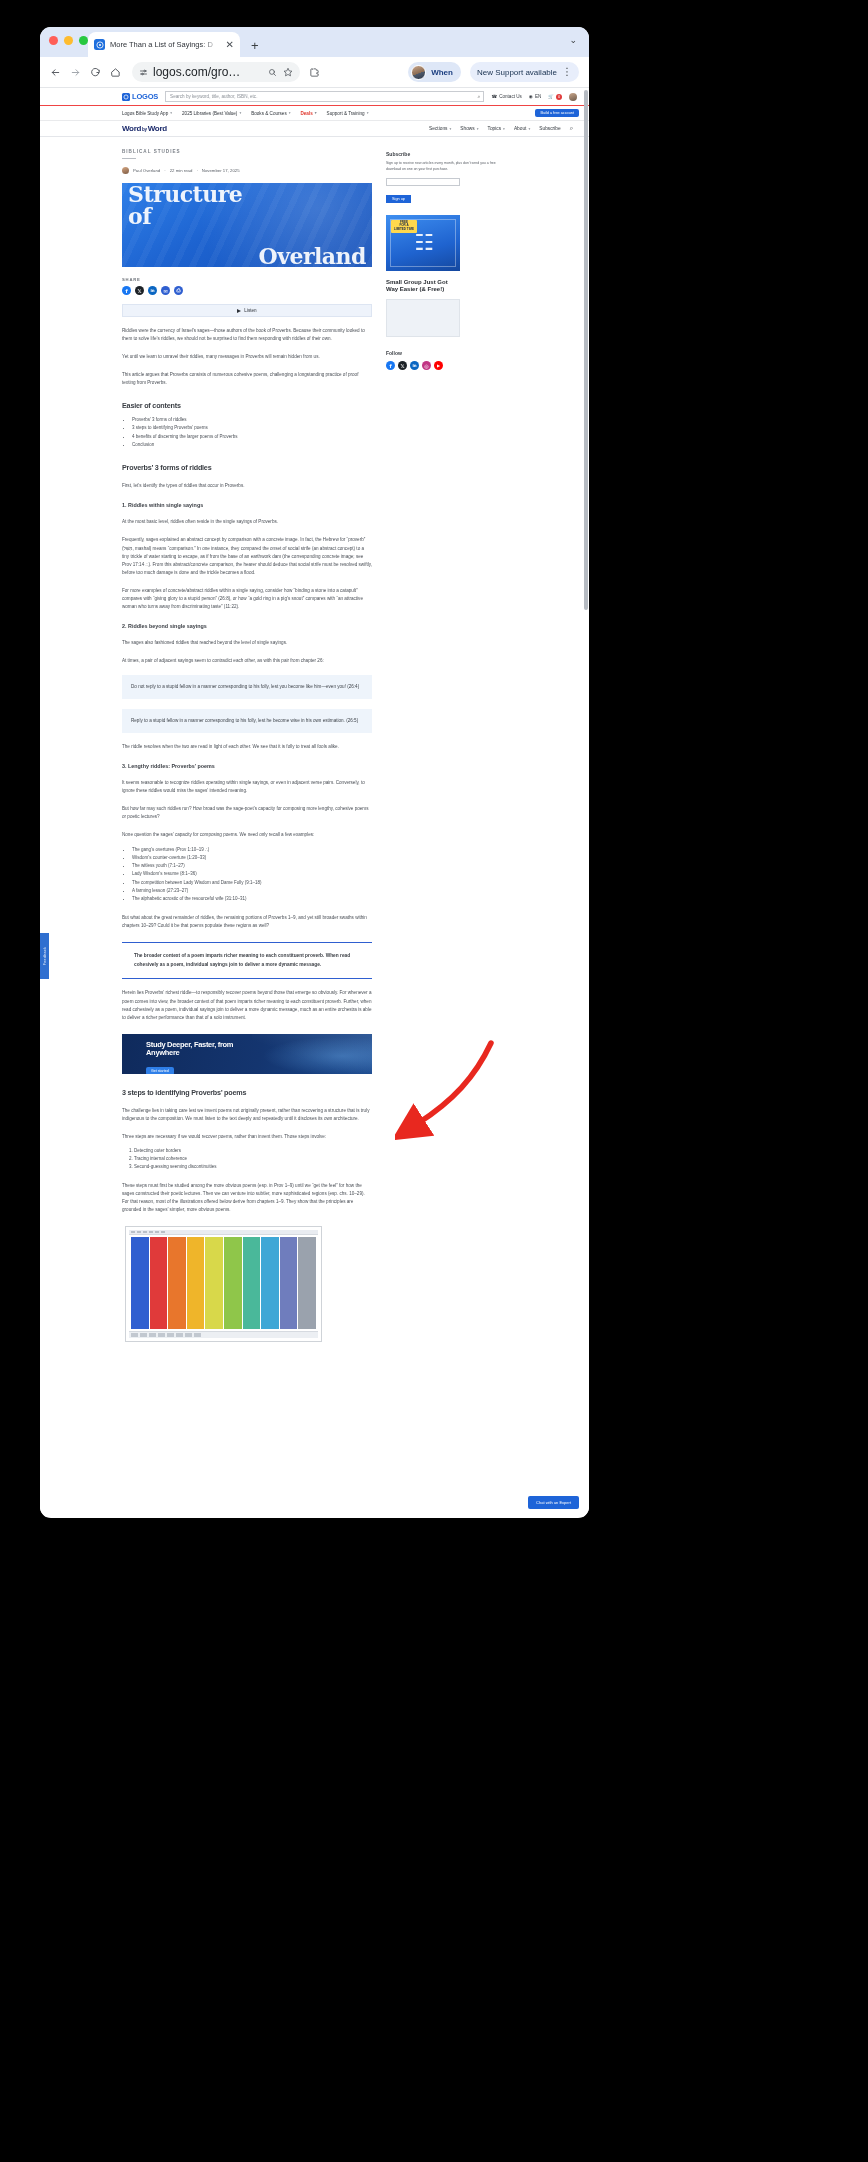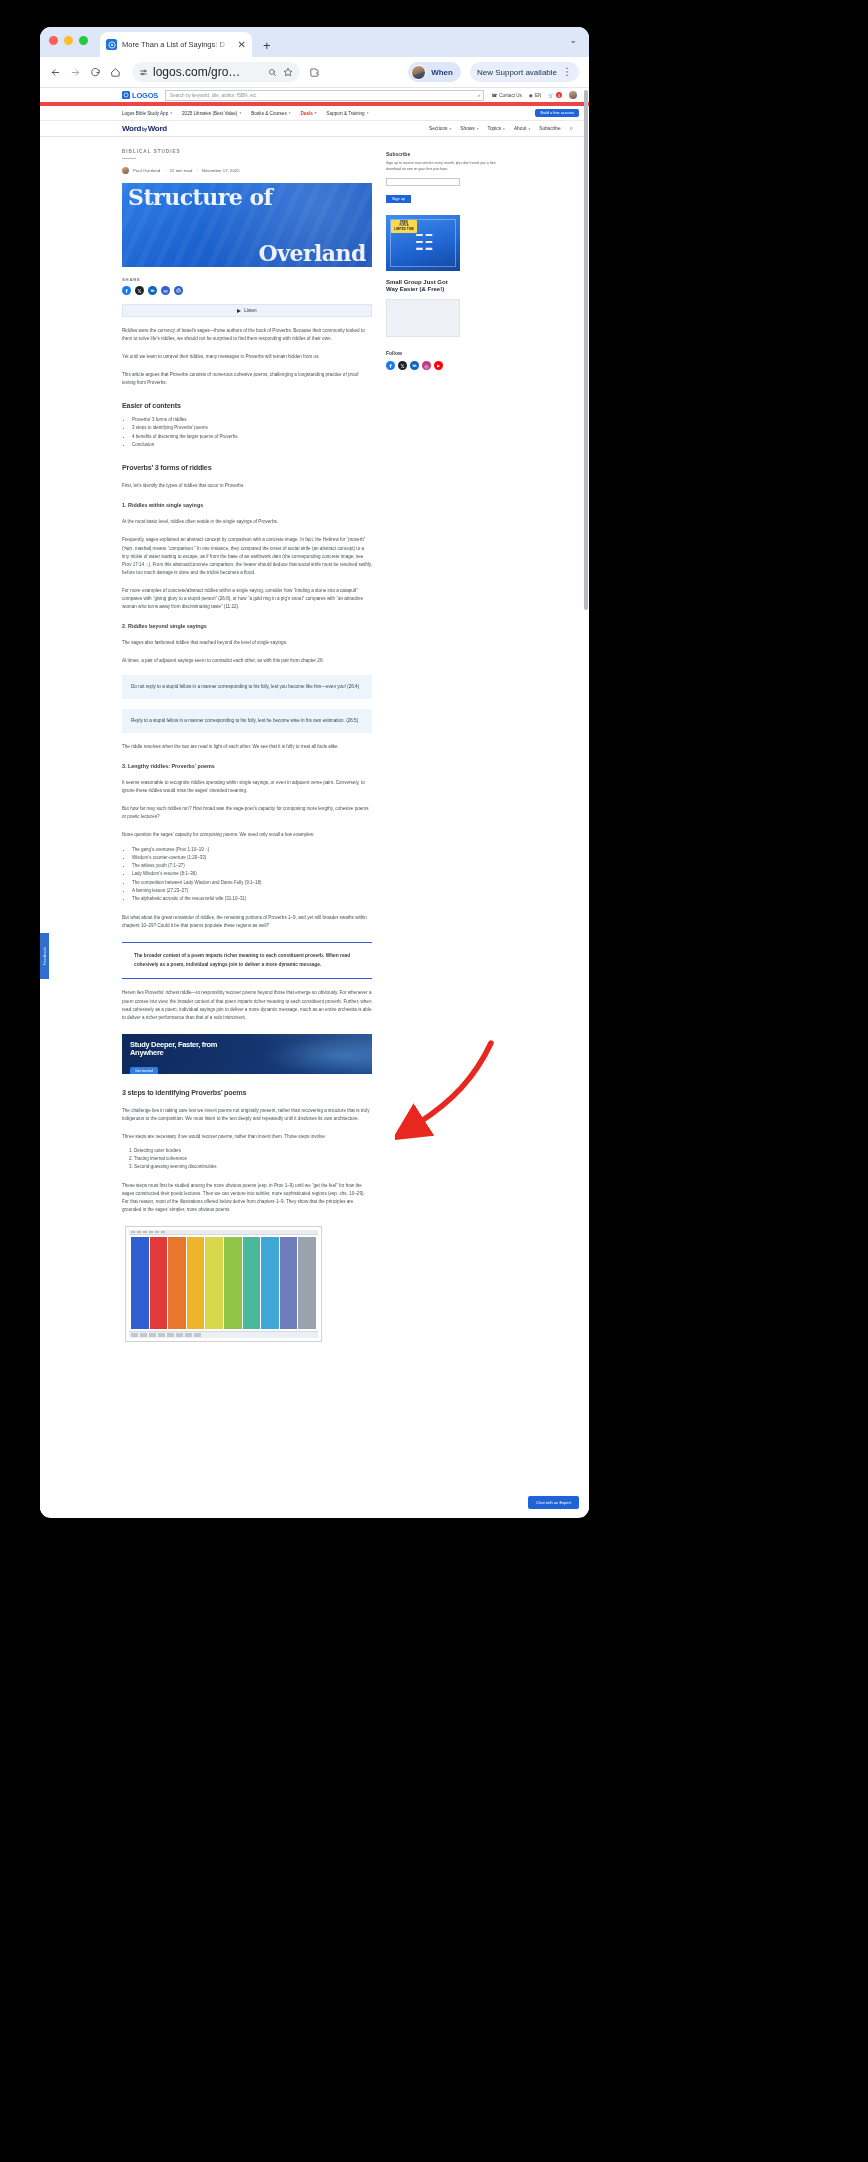--- a/index.html
+++ b/index.html
@@ -27,21 +27,20 @@
     display: flex; align-items: flex-end;
     padding-left: 9px;
   }
   .traffic-lights { display: flex; gap: 6px; align-items: center; height: 30px; padding-bottom: 3px;}
   .tl { width: 9px; height: 9px; border-radius: 50%; }
   .tl.red { background: #ff5f57; }
   .tl.yellow { background: #febc2e; }
   .tl.green { background: #28c840; }
 
   #active-tab {
-    margin-left: 12px;
     height: 25px; width: 152px;
     background: #fff;
     border-radius: 8px 8px 0 0;
     display: flex; align-items: center;
     padding: 0 6px; gap: 5px;
     position: relative;
   }
   .tab-favicon {
     width: 11px; height: 11px; border-radius: 2.5px;
     background: #1f6fdd;
@@ -106,21 +105,21 @@
 
   
   #page-viewport {
     position: relative; height: 1429px;
     background: #fff; overflow: hidden;
   }
 
   
   #logos-topbar {
     height: 18px; background: #fff;
-    border-bottom: 4px solid #ef4444;
+    border-bottom: 1px solid #ef4444;
     display: flex; align-items: center;
     padding: 0 12px 0 82px; gap: 7px;
   }
   #logos-logo {
     display: flex; align-items: center; gap: 2px;
     color: #1e64d8; font-weight: 800; font-size: 7.5px;
     letter-spacing: -0.2px;
   }
   .logos-mark {
     width: 8px; height: 8px; border-radius: 1.5px;
@@ -199,21 +198,21 @@
   #byline-avatar {
     width: 7px; height: 7px; border-radius: 50%;
     background: linear-gradient(160deg,#d8a884,#7b5a42);
   }
   #byline-text { font-size: 4.3px; color: #5c6168; }
 
   #hero-image {
     margin-top: 9px; width: 100%; height: 84px;
     background: linear-gradient(150deg,#2f7fe8 0%,#1d63d0 45%,#1550b8 100%);
     position: relative; overflow: hidden;
-    display: flex; flex-direction: column; justify-content: center;
+    display: flex; flex-direction: row; justify-content: center;
   }
   #hero-image::after {
     content: ""; position: absolute; inset: 0;
     background:
       repeating-linear-gradient(115deg, rgba(255,255,255,0.045) 0 6px, rgba(255,255,255,0) 6px 16px),
       radial-gradient(circle at 78% 30%, rgba(255,255,255,0.16), transparent 58%);
   }
   .hero-word {
     position: relative; z-index: 2;
     font-family: "DejaVu Serif", serif;
@@ -276,21 +275,21 @@
   .pull-quote {
     margin-top: 12px; border-top: 1px solid #2f5fd0; border-bottom: 1px solid #2f5fd0;
     padding: 9px 12px; font-size: 4.8px; line-height: 1.85;
     color: #3a3e44; font-weight: 600;
   }
 
   #promo-banner {
     margin-top: 12px; height: 40px; width: 100%;
     background: linear-gradient(100deg,#0f2a5c 0%,#14356f 55%,#1b4a8f 100%);
     position: relative; overflow: hidden;
-    padding: 7px 8px;
+    padding: 7px 24px;
   }
   #promo-banner::after{
     content:""; position:absolute; right:0; top:0; width:48%; height:100%;
     background: radial-gradient(ellipse at 75% 55%, rgba(120,190,255,0.35), transparent 62%),
                 linear-gradient(200deg, rgba(255,255,255,0.10), transparent 60%);
   }
   #promo-title {
     position: relative; z-index: 2;
     color: #fff; font-size: 7.5px; font-weight: 800; line-height: 1.15;
     letter-spacing: -0.3px; max-width: 120px;

